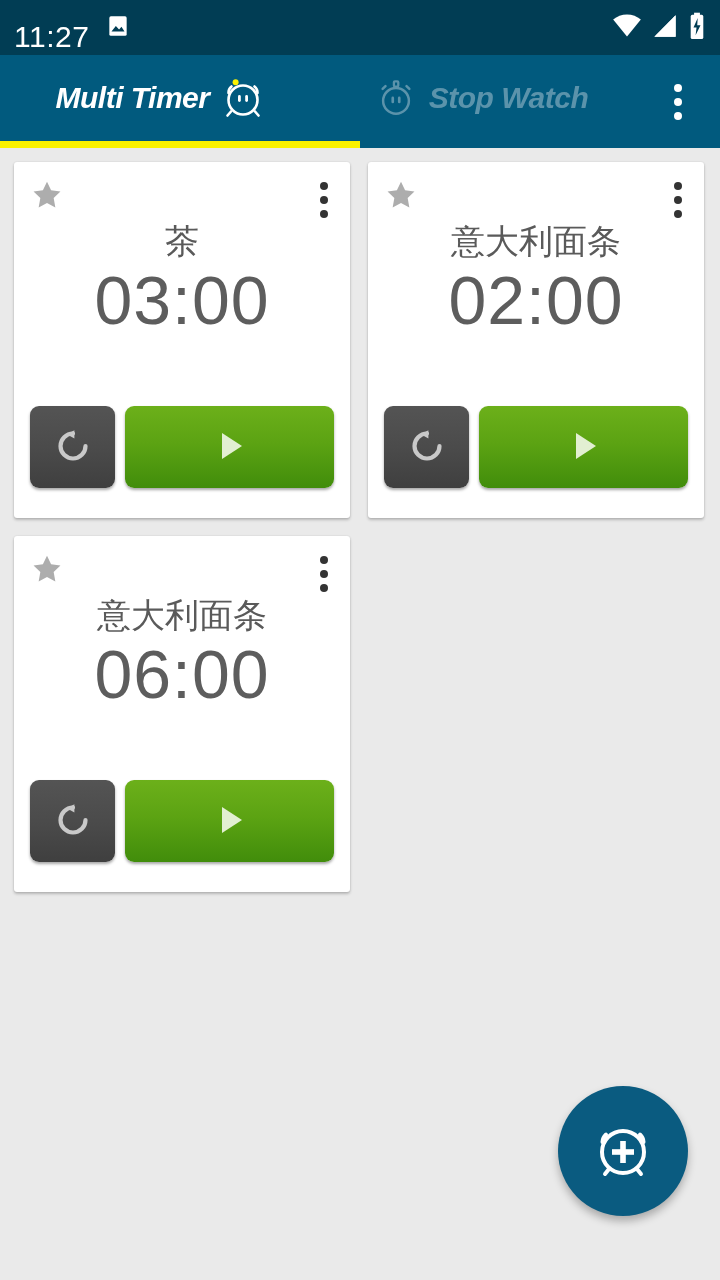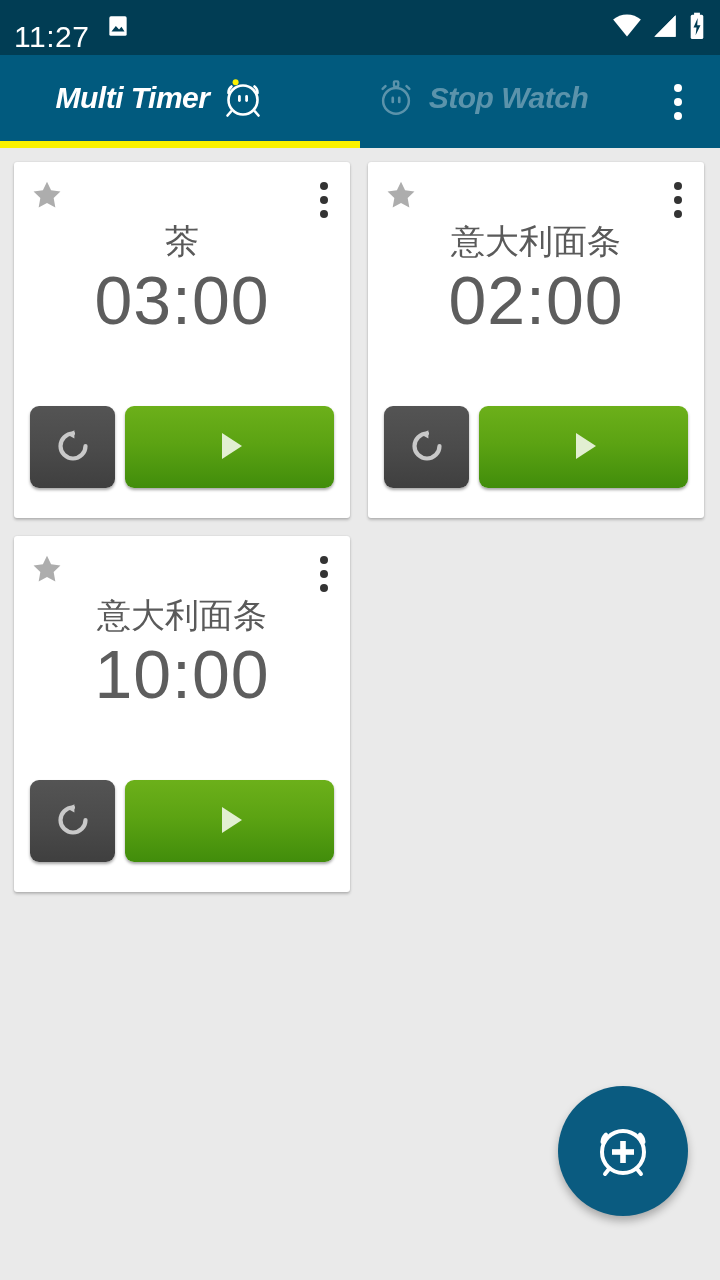--- a/index.html
+++ b/index.html
@@ -381,21 +381,21 @@
           <path d="M12 2.6l2.9 6.1 6.6.9-4.8 4.6 1.2 6.6L12 17.7 6.1 20.8l1.2-6.6L2.5 9.6l6.6-.9z" fill="currentColor"></path>
         </svg>
       </span>
       <span class="card-menu">
         <span class="dot"></span>
         <span class="dot"></span>
         <span class="dot"></span>
       </span>
     </div>
     <div class="card-title">意大利面条</div>
-    <div class="card-time">10:00</div>
+    <div class="card-time">06:00</div>
     <div class="card-controls">
       <button class="btn-reset">
         <span>
           <svg width="44" height="44" viewBox="0 0 44 44">
             <path d="M22 9.5 A 12.5 12.5 0 1 0 34.5 22" fill="none" stroke="#c9c9c9" stroke-width="4.2" stroke-linecap="round"></path>
             <path d="M15.8 10.2 L23.4 6.2 L23.4 14.6 Z" fill="#c9c9c9"></path>
           </svg>
         </span>
       </button>
       <button class="btn-start">

